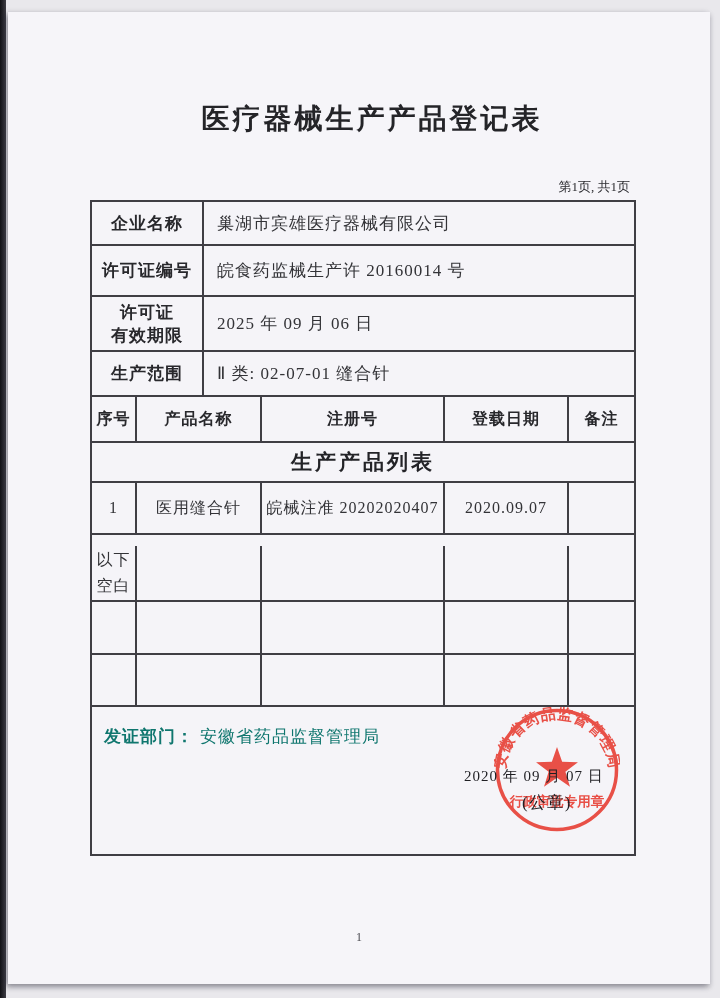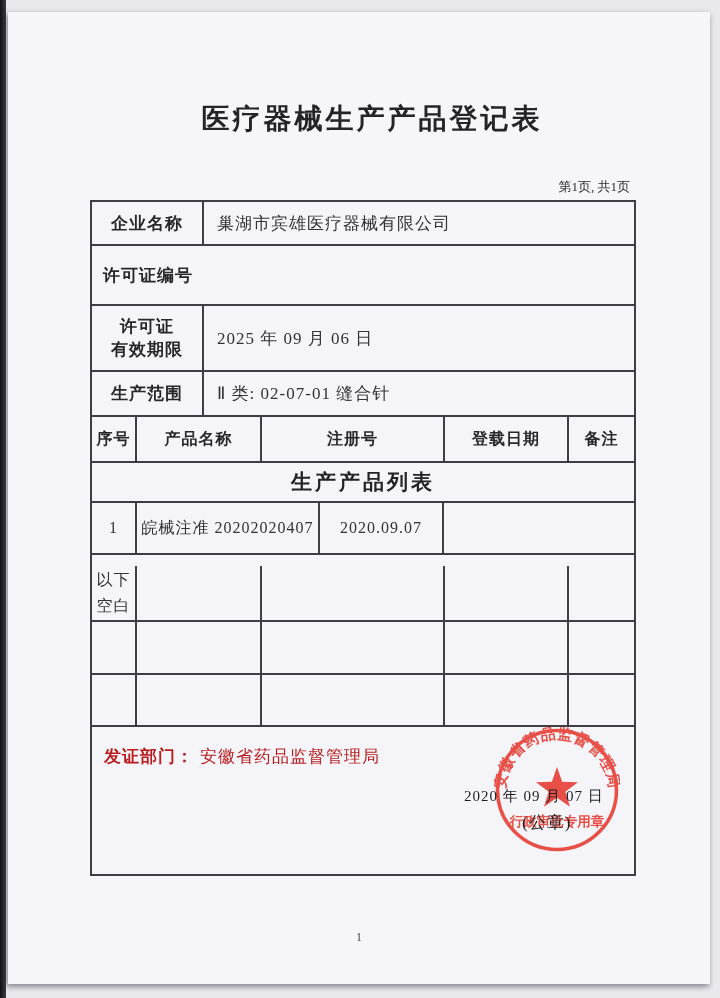--- a/index.html
+++ b/index.html
@@ -37,38 +37,38 @@
   .row:last-child{border-bottom:none;}
   .cell{
     box-sizing:border-box;border-right:2px solid #3f3e44;
     display:flex;align-items:center;overflow:hidden;
   }
   .cell:last-child{border-right:none;}
   .c-label{width:112px;justify-content:center;flex-direction:column;
     font-weight:700;font-size:17px;color:#28282c;letter-spacing:1px;}
   .c-value{flex:1;padding-left:13px;
     font-family:"Liberation Serif",serif;font-size:17px;color:#333337;letter-spacing:1px;}
-  .h-r1{height:44px;} .h-r2{height:60px;} .h-r3{height:66px;} .h-r4{height:45px;}
+  .h-r1{height:44px;} .h-r2{height:51px;} .h-r3{height:55px;} .h-r4{height:45px;}
   .h-title{height:40px;} .h-hdr{height:46px;}
   .h-d1{height:52px;} .h-d2{height:56px;margin-top:11px;} .h-d3{height:53px;} .h-d4{height:52px;}
   .section-title{
     flex:1;justify-content:center;
     font-size:21px;font-weight:700;letter-spacing:3px;color:#232327;
   }
   .col-seq{width:45px;} .col-name{width:125px;} .col-reg{width:183px;} .col-date{width:124px;} .col-remark{flex:1;}
   .hdr .cell{justify-content:center;font-weight:700;font-size:16px;color:#28282c;letter-spacing:1px;}
   .data .cell{
     justify-content:center;text-align:center;
     font-family:"Liberation Serif",serif;font-size:16px;color:#333337;letter-spacing:1px;
   }
   .data .col-seq{padding:2px;line-height:1.6;}
   .footer-row{height:147px;position:relative;display:block;}
   .issuer{
     position:absolute;left:12px;top:18px;
-    font-size:17px;color:#b91c1c;letter-spacing:1px;
+    font-size:17px;color:#0f766e;letter-spacing:1px;
   }
   .issuer .lbl{font-weight:700;}
   .issuer .val{font-family:"Liberation Serif",serif;margin-left:6px;}
   .seal{position:absolute;left:402px;top:0;width:126px;height:126px;z-index:1;opacity:0.93;}
   .seal svg{width:126px;height:126px;display:block;}
   .seal text{font-family:"Liberation Sans",sans-serif;font-weight:600;}
   .stamp-date{
     position:absolute;left:372px;top:60px;z-index:2;
     font-family:"Liberation Serif",serif;font-size:15px;color:#1f1f23;letter-spacing:1px;white-space:nowrap;
   }
@@ -95,20 +95,21 @@
 
     <div class="doc-table">
 
       <div class="row h-r1">
         <div class="cell c-label">企业名称</div>
         <div class="cell c-value">巢湖市宾雄医疗器械有限公司</div>
       </div>
 
       <div class="row h-r2">
         <div class="cell c-label">许可证编号</div>
+        <div class="cell c-value">皖食药监械生产许 20160014 号</div>
       </div>
 
       <div class="row h-r3">
         <div class="cell c-label">
           <div>许可证</div>
           <div>有效期限</div>
         </div>
         <div class="cell c-value">2025 年 09 月 06 日</div>
       </div>
 
@@ -124,20 +125,21 @@
         <div class="cell col-date">登载日期</div>
         <div class="cell col-remark">备注</div>
       </div>
 
       <div class="row h-title">
         <div class="cell section-title">生产产品列表</div>
       </div>
 
       <div class="row h-d1 data">
         <div class="cell col-seq">1</div>
+        <div class="cell col-name">医用缝合针</div>
         <div class="cell col-reg">皖械注准 20202020407</div>
         <div class="cell col-date">2020.09.07</div>
         <div class="cell col-remark"></div>
       </div>
 
       <div class="row h-d2 data">
         <div class="cell col-seq">以下空白</div>
         <div class="cell col-name"></div>
         <div class="cell col-reg"></div>
         <div class="cell col-date"></div>

